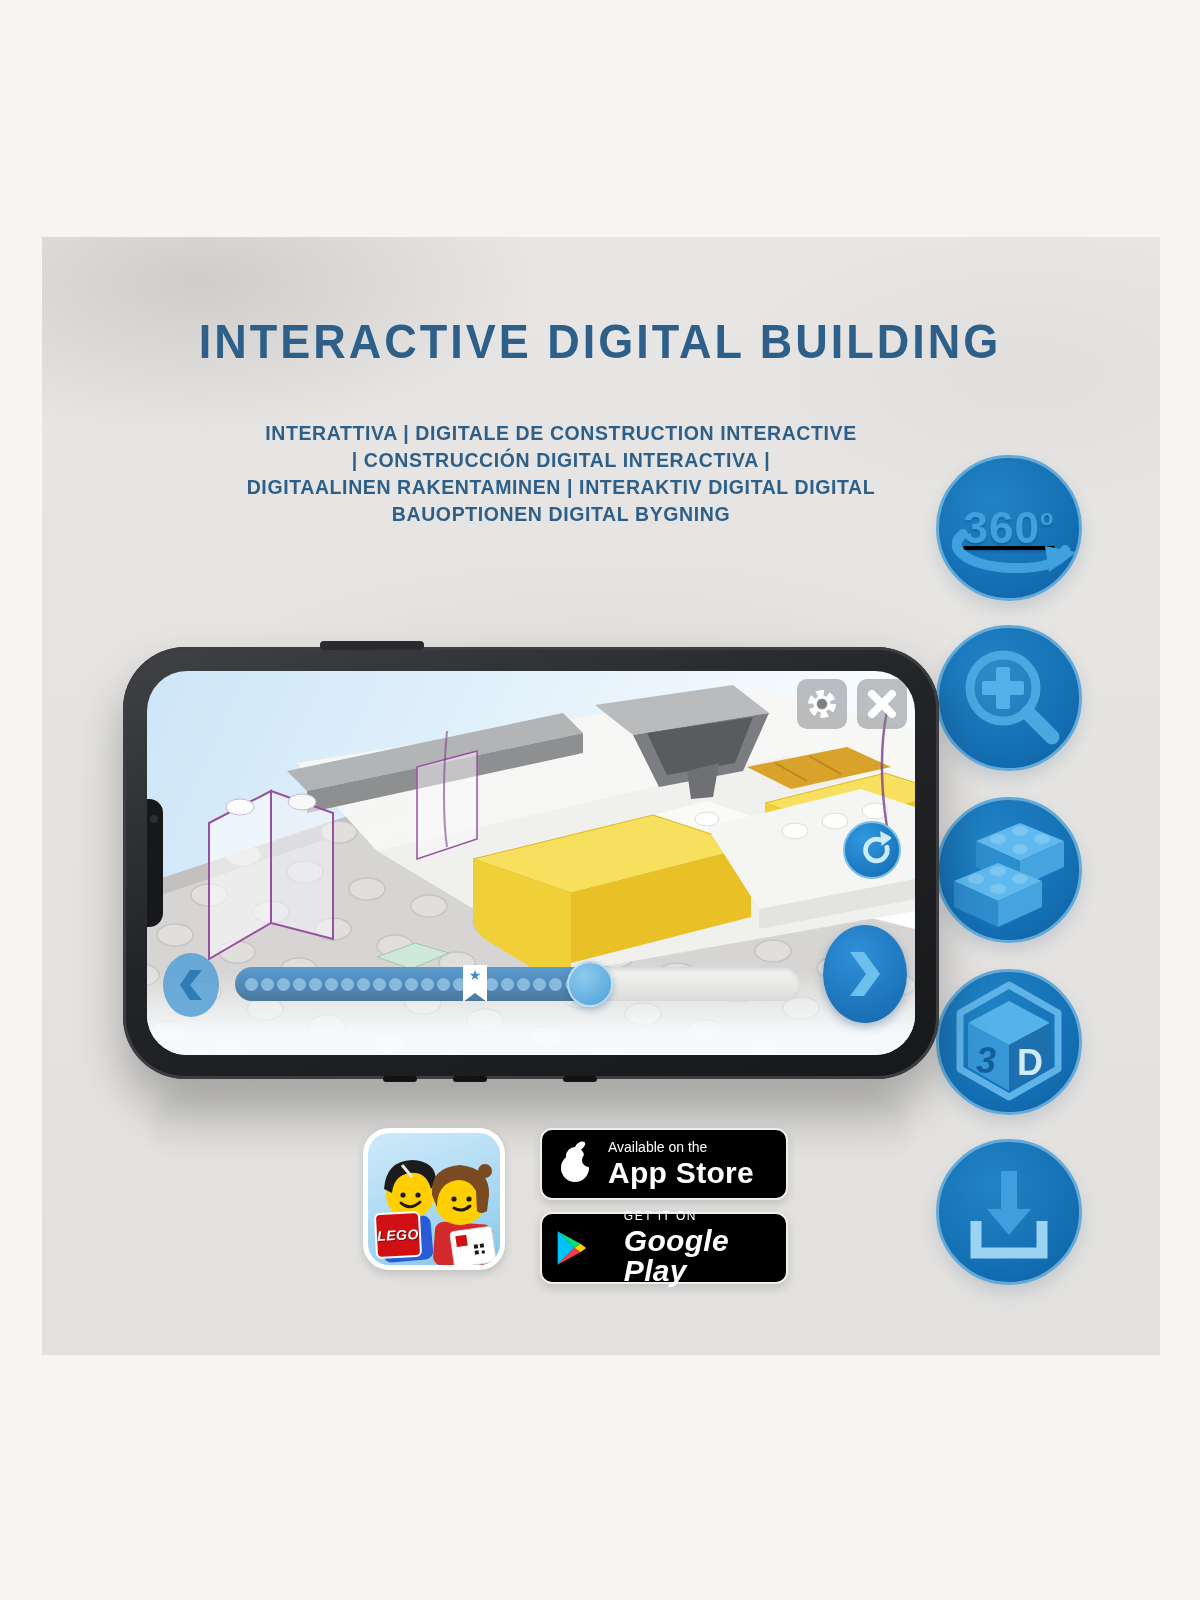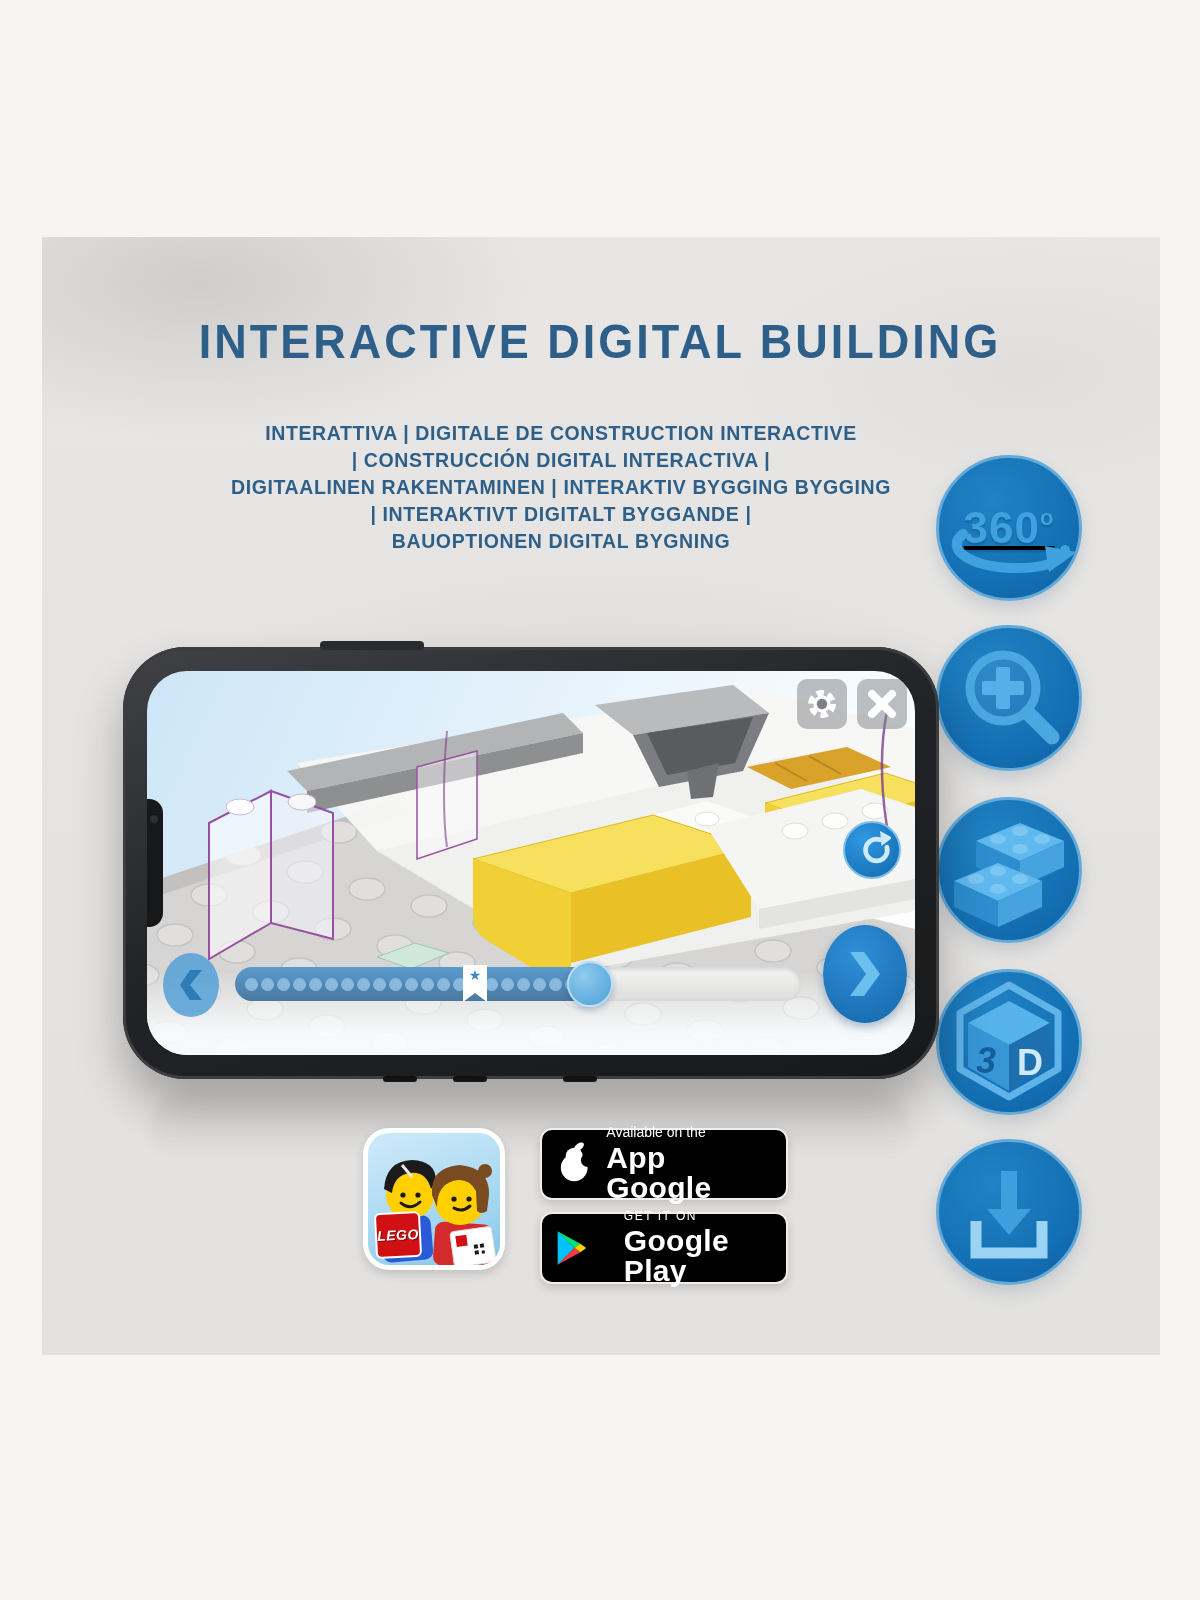--- a/index.html
+++ b/index.html
@@ -98,33 +98,32 @@
     display:flex;align-items:center;justify-content:center;
     color:#fff;font-weight:bold;font-style:italic;font-size:14px;letter-spacing:.5px;
     text-shadow:1px 1px 0 #7a0a0a;}
   .badge{position:absolute;left:540px;width:248px;height:72px;border-radius:12px;background:#000;
     border:2px solid #f0efee;box-sizing:border-box;display:flex;align-items:center;
     padding:0 14px;gap:12px;box-shadow:0 4px 10px rgba(0,0,0,.15);}
   .badge .txt{color:#fff;display:flex;flex-direction:column;justify-content:center;line-height:1;}
   .badge .small{font-size:14px;margin-bottom:4px;}
   .badge .small.caps{font-size:12px;letter-spacing:1.5px;}
   .badge .big{font-size:30px;font-weight:bold;letter-spacing:.3px;}
-  .gp .big{font-weight:bold;}
+  .gp .big{font-weight:bold;font-style:italic;}
 </style>
 </head>
 <body>
 
 <div class="panel"></div>
 
 <div class="title">INTERACTIVE DIGITAL BUILDING</div>
 <div class="subtitle">
   <div>INTERATTIVA | DIGITALE DE CONSTRUCTION INTERACTIVE</div>
   <div>| CONSTRUCCIÓN DIGITAL INTERACTIVA |</div>
-  <div>DIGITAALINEN RAKENTAMINEN | INTERAKTIV BYGGING BYGGING</div>
-  <div>| INTERAKTIVT DIGITALT BYGGANDE |</div>
+  <div>DIGITAALINEN RAKENTAMINEN | INTERAKTIV DIGITAL DIGITAL</div>
   <div>BAUOPTIONEN DIGITAL BYGNING</div>
 </div>
 
 <div class="fcircle" style="top:455px;">
   <div class="t360"><span>360</span><sup>o</sup></div>
   <svg class="arc360" width="126" height="56" viewBox="0 0 126 56">
     <path d="M14,8 C-4,22 18,40 62,42 C94,43 114,36 116,24" fill="none" stroke="#3fa1dd" stroke-width="10" stroke-linecap="round"></path>
     <polygon points="96,20 128,26 100,46" fill="#3fa1dd"></polygon>
   </svg>
 </div>
@@ -404,21 +403,21 @@
 
 <div class="badge as" style="top:1128px;">
   <svg width="40" height="48" viewBox="0 0 40 48">
     <circle cx="19" cy="28" r="14" fill="#fff"></circle>
     <circle cx="19" cy="16" r="9" fill="#fff"></circle>
     <circle cx="33" cy="20" r="7" fill="#000"></circle>
     <ellipse cx="24" cy="6" rx="6" ry="3.4" fill="#fff" transform="rotate(-38 24 6)"></ellipse>
   </svg>
   <div class="txt">
     <span class="small">Available on the</span>
-    <span class="big">App Google</span>
+    <span class="big">App Store</span>
   </div>
 </div>
 
 <div class="badge gp" style="top:1212px;gap:36px;">
   <svg width="38" height="44" viewBox="0 0 38 44">
     <polygon points="2,2 22,22 2,42" fill="#00c4ff"></polygon>
     <polygon points="2,2 29,17 22,22" fill="#00e36d"></polygon>
     <polygon points="29,17 36,22 29,27 22,22" fill="#ffd400"></polygon>
     <polygon points="2,42 22,22 29,27" fill="#ff3a44"></polygon>
   </svg>

